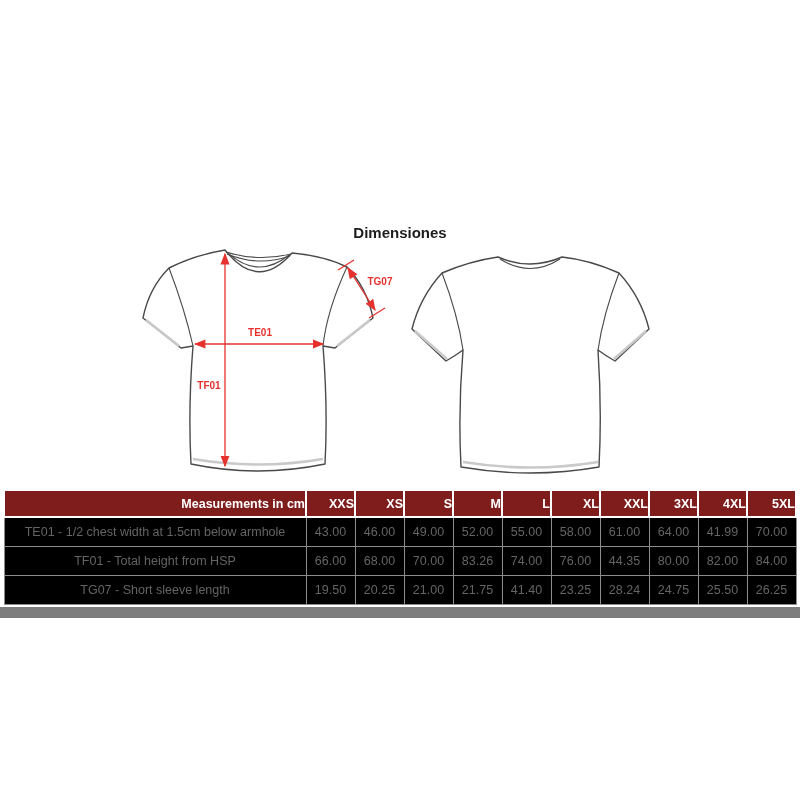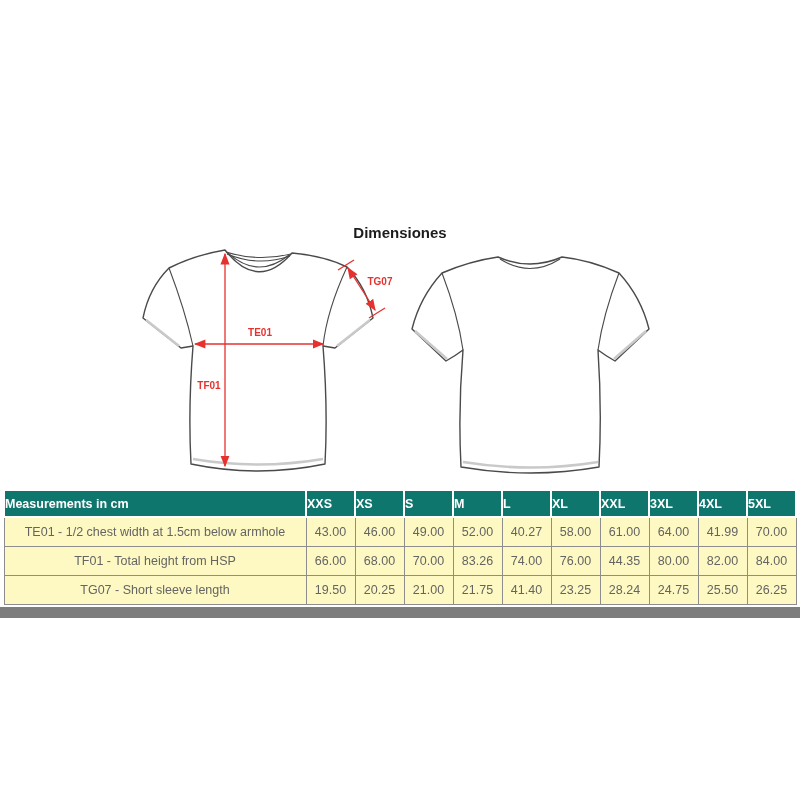--- a/index.html
+++ b/index.html
@@ -19,25 +19,25 @@
   .band{fill:none;stroke:#c9c9c9;stroke-width:2.6;}
   .dim{stroke:#e5322e;stroke-width:1.3;fill:none;}
   .dim-label{fill:#e5322e;font-size:10px;font-weight:700;font-family:"Liberation Sans",sans-serif;}
   
   #size-table{
     position:absolute;left:3px;top:489px;width:794px;
     border-collapse:collapse;table-layout:fixed;
     font-size:12.5px;
   }
   #size-table th{
-    background:#0f766e;color:#ffffff;font-weight:600;
-    border:2px solid #ffffff;height:25px;text-align:left;padding:0;
+    background:#7f1d1d;color:#ffffff;font-weight:600;
+    border:2px solid #ffffff;height:25px;text-align:right;padding:0;
   }
   #size-table td{
-    background:#fef9c3;color:#646464;border:1px solid #8d8d8d;
+    background:#000000;color:#646464;border:1px solid #8d8d8d;
     height:28px;text-align:center;padding:0;font-weight:400;
   }
   #table-shadow{
     position:absolute;left:0;top:607px;width:800px;height:11px;background:#7d7d7d;
   }
 </style>
 </head>
 <body>
 
 <div id="stage">
@@ -111,21 +111,21 @@
         <th>5XL</th>
       </tr>
     </thead>
     <tbody>
       <tr>
         <td>TE01 - 1/2 chest width at 1.5cm below armhole</td>
         <td>43.00</td>
         <td>46.00</td>
         <td>49.00</td>
         <td>52.00</td>
-        <td>40.27</td>
+        <td>55.00</td>
         <td>58.00</td>
         <td>61.00</td>
         <td>64.00</td>
         <td>41.99</td>
         <td>70.00</td>
       </tr>
       <tr>
         <td>TF01 - Total height from HSP</td>
         <td>66.00</td>
         <td>68.00</td>

